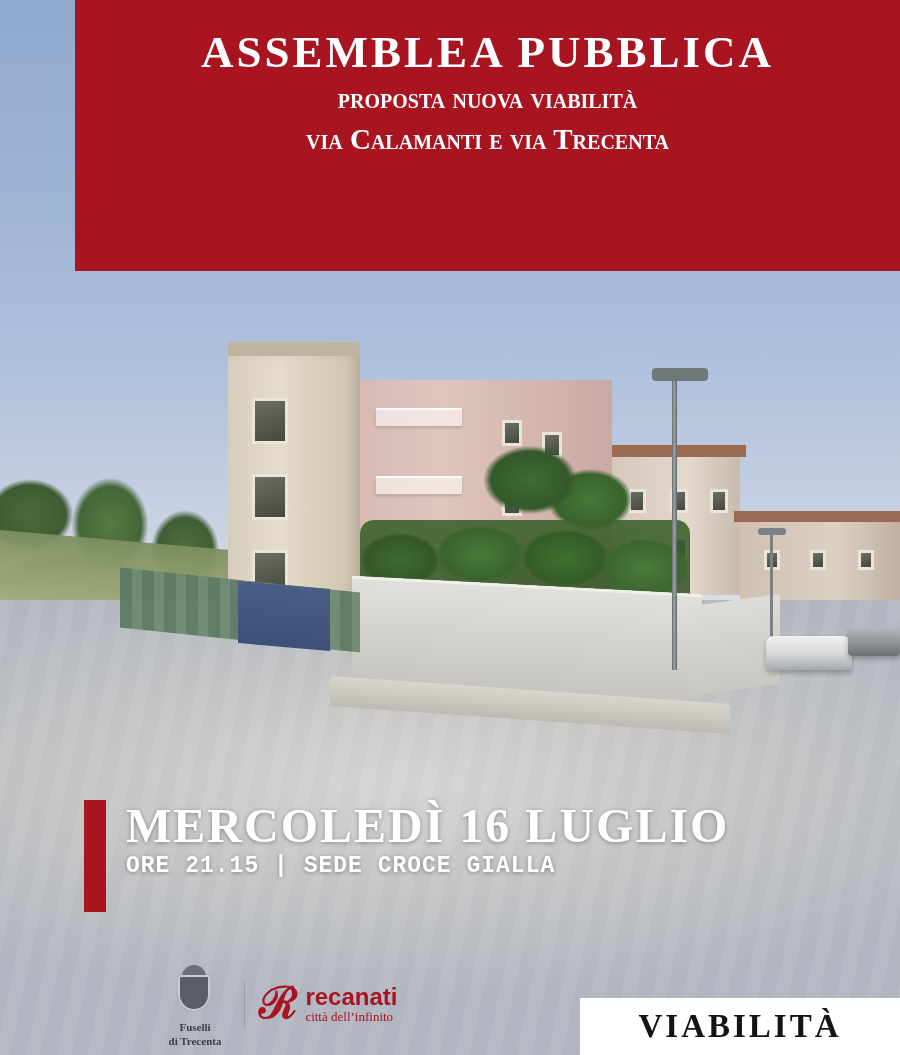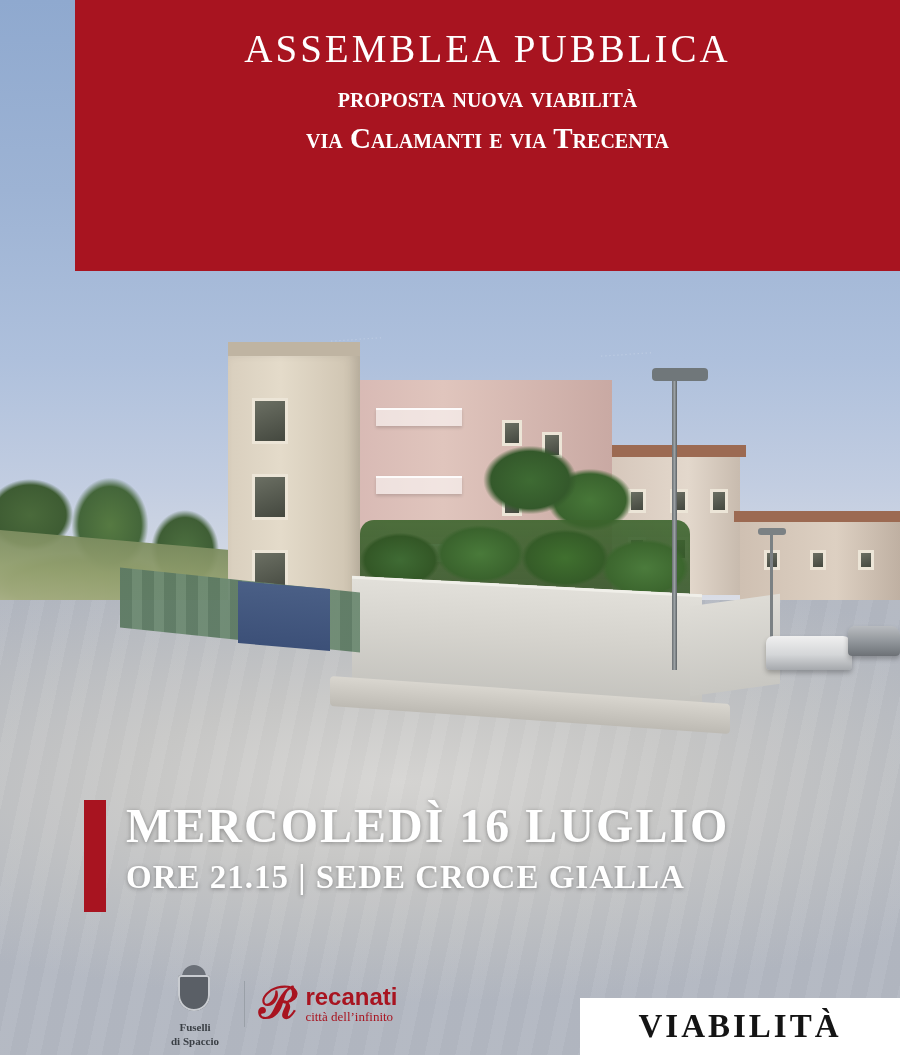--- a/index.html
+++ b/index.html
@@ -250,24 +250,24 @@
     top: 0;
     width: 825px;
     height: 271px;
     background: #a81420;
     color: #fff;
     text-align: center;
     padding-top: 18px;
     box-sizing: border-box;
   }
   .title-main {
-    font-size: 39px;
+    font-size: 45px;
     letter-spacing: 3px;
-    font-weight: normal;
-    margin: 8px 0 6px;
+    font-weight: bold;
+    margin: 8px 0 0;
     font-variant: small-caps;
     text-transform: uppercase;
   }
   .title-sub {
     font-size: 29px;
     line-height: 1.42;
     font-weight: bold;
     font-variant: small-caps;
     padding: 0 28px;
   }
@@ -291,27 +291,27 @@
   .date-line1 {
     font-size: 48px;
     font-weight: bold;
     letter-spacing: 2px;
     font-variant: small-caps;
     text-transform: uppercase;
     line-height: 1.1;
     text-shadow: 0 1px 4px rgba(0,0,0,.35);
   }
   .date-line2 {
-    font-size: 33px;
+    font-size: 23px;
     font-weight: bold;
     letter-spacing: 1px;
     font-variant: small-caps;
     text-transform: uppercase;
-    margin-top: 6px;
     text-shadow: 0 1px 4px rgba(0,0,0,.35);
+    font-family: Liberation Mono, monospace;
   }
 
   
   .logos {
     position: absolute;
     left: 170px;
     bottom: 12px;
     display: flex;
     align-items: center;
   }
@@ -483,21 +483,21 @@
   </div>
 
   <div class="logos">
     <div class="logo-left-wrap">
       <div class="crest">
         <div class="crest-top"></div>
         <div class="crest-shield"></div>
       </div>
       <div class="comune-text">
         <div>Fuselli</div>
-        <div>di Spaccio</div>
+        <div>di Trecenta</div>
       </div>
     </div>
     <div class="divider-v"></div>
     <div class="rec-logo">
       <div class="rec-mark">ℛ</div>
       <div class="rec-words">
         <div class="rec-name">recanati</div>
         <div class="rec-tag">città dell’infinito</div>
       </div>
     </div>

